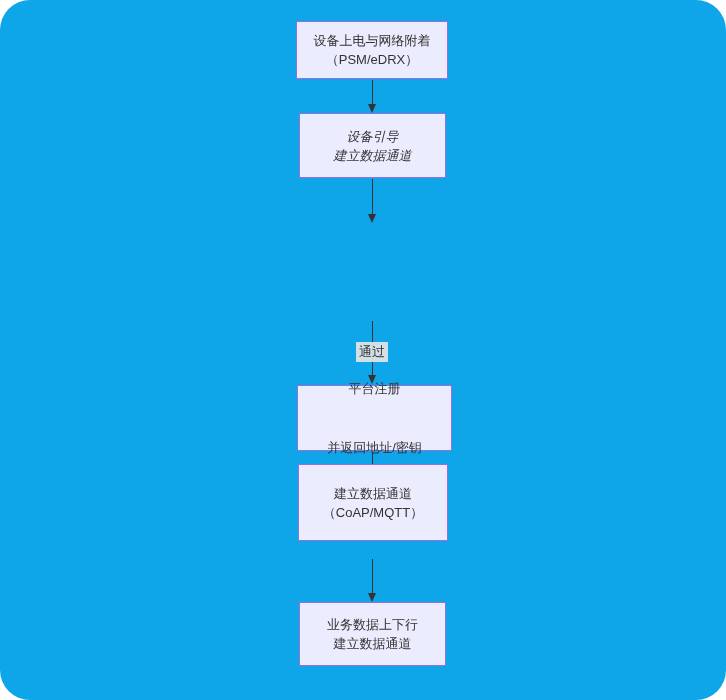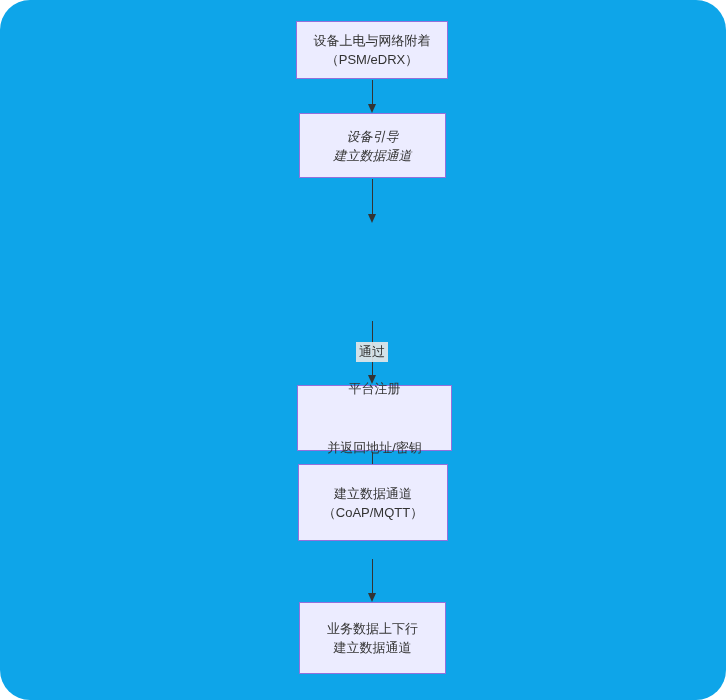--- a/index.html
+++ b/index.html
@@ -91,21 +91,21 @@
     color: #333333;
     white-space: nowrap;
     z-index: 2;
   }
 
   
   #node-power     { left: 296px; top: 21px;  width: 152px; height: 58px; }
   #node-bootstrap { left: 299px; top: 113px; width: 147px; height: 65px; font-style: italic; }
   #node-register  { left: 297px; top: 385px; width: 155px; height: 66px; gap: 40px; }
   #node-channel   { left: 298px; top: 464px; width: 150px; height: 77px; }
-  #node-business  { left: 299px; top: 602px; width: 147px; height: 72px; }
+  #node-business  { left: 299px; top: 602px; width: 147px; height: 64px; }
 
   
   #arrow-1 { left: 372px; top: 80px;  height: 33px; }
   #arrow-2 { left: 372px; top: 179px; height: 44px; }
   #arrow-3 { left: 372px; top: 321px; height: 63px; }
   #arrow-4 { left: 372px; top: 452px; height: 41px; }
   #arrow-5 { left: 372px; top: 559px; height: 43px; }
 </style>
 </head>
 <body>

